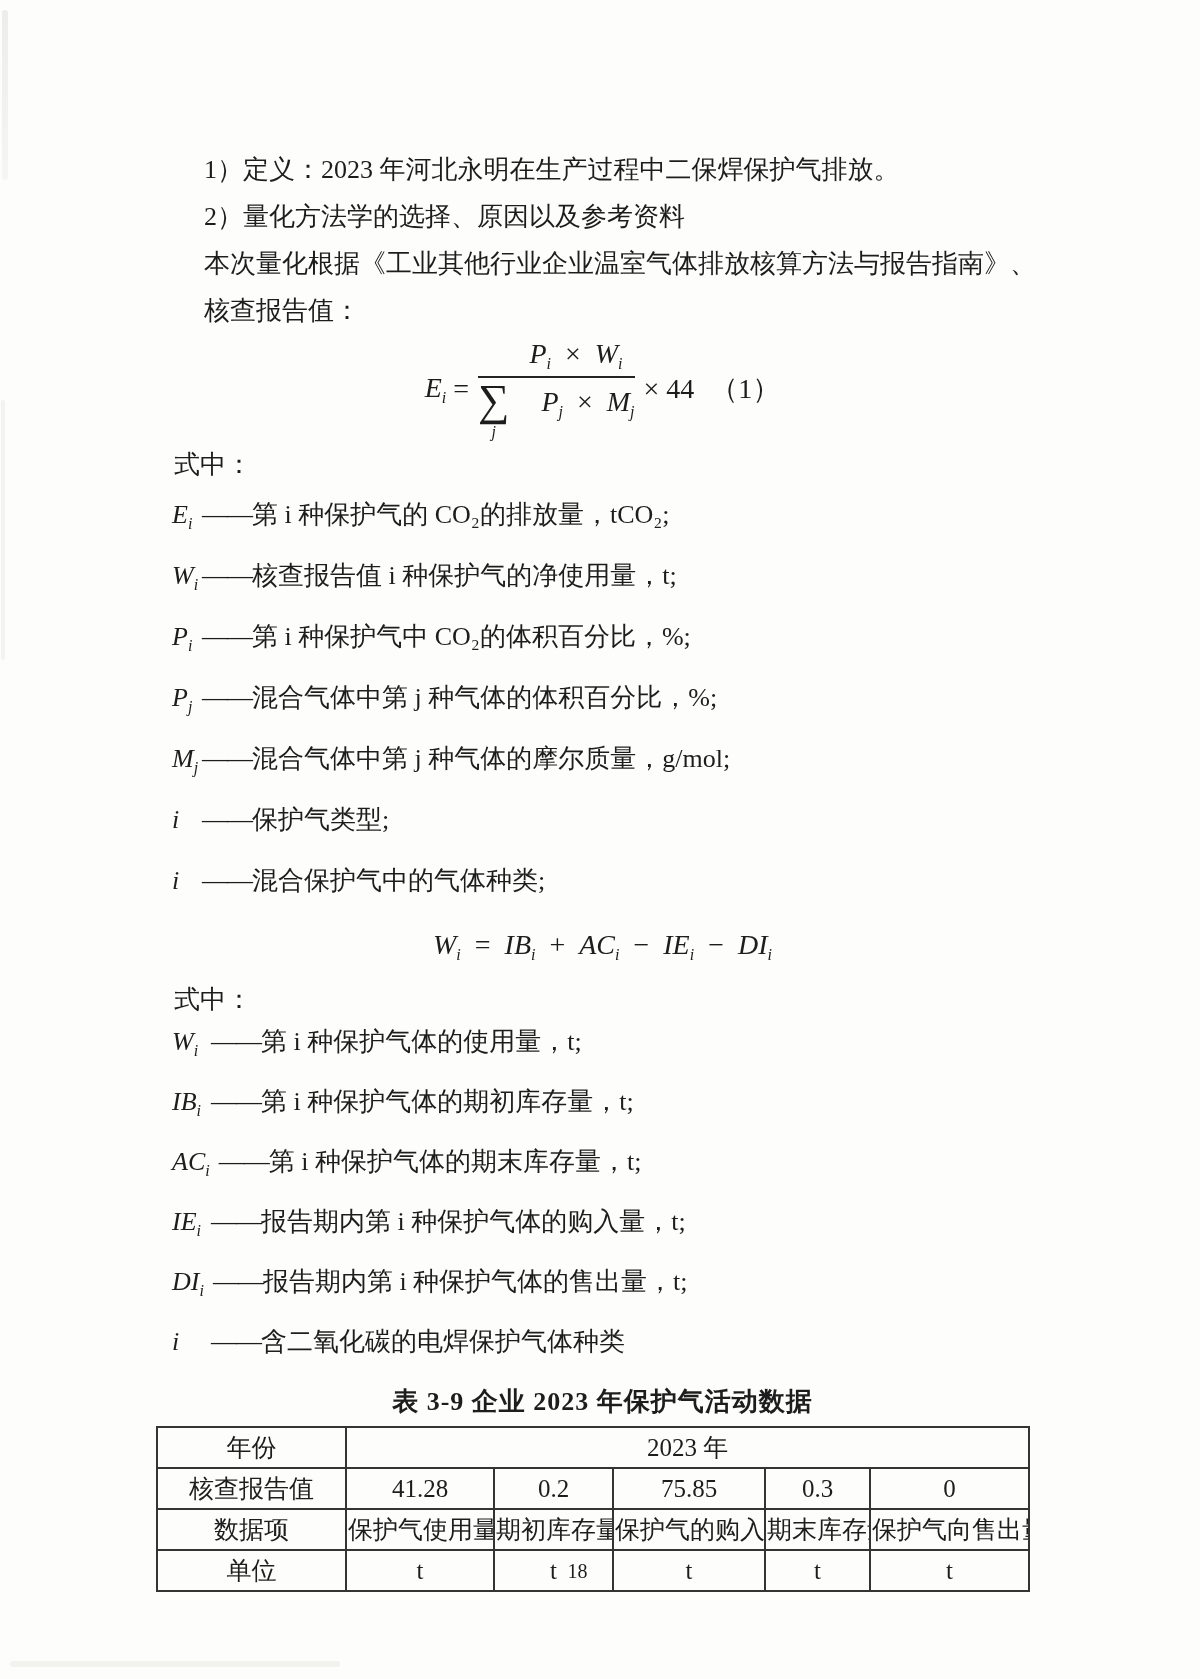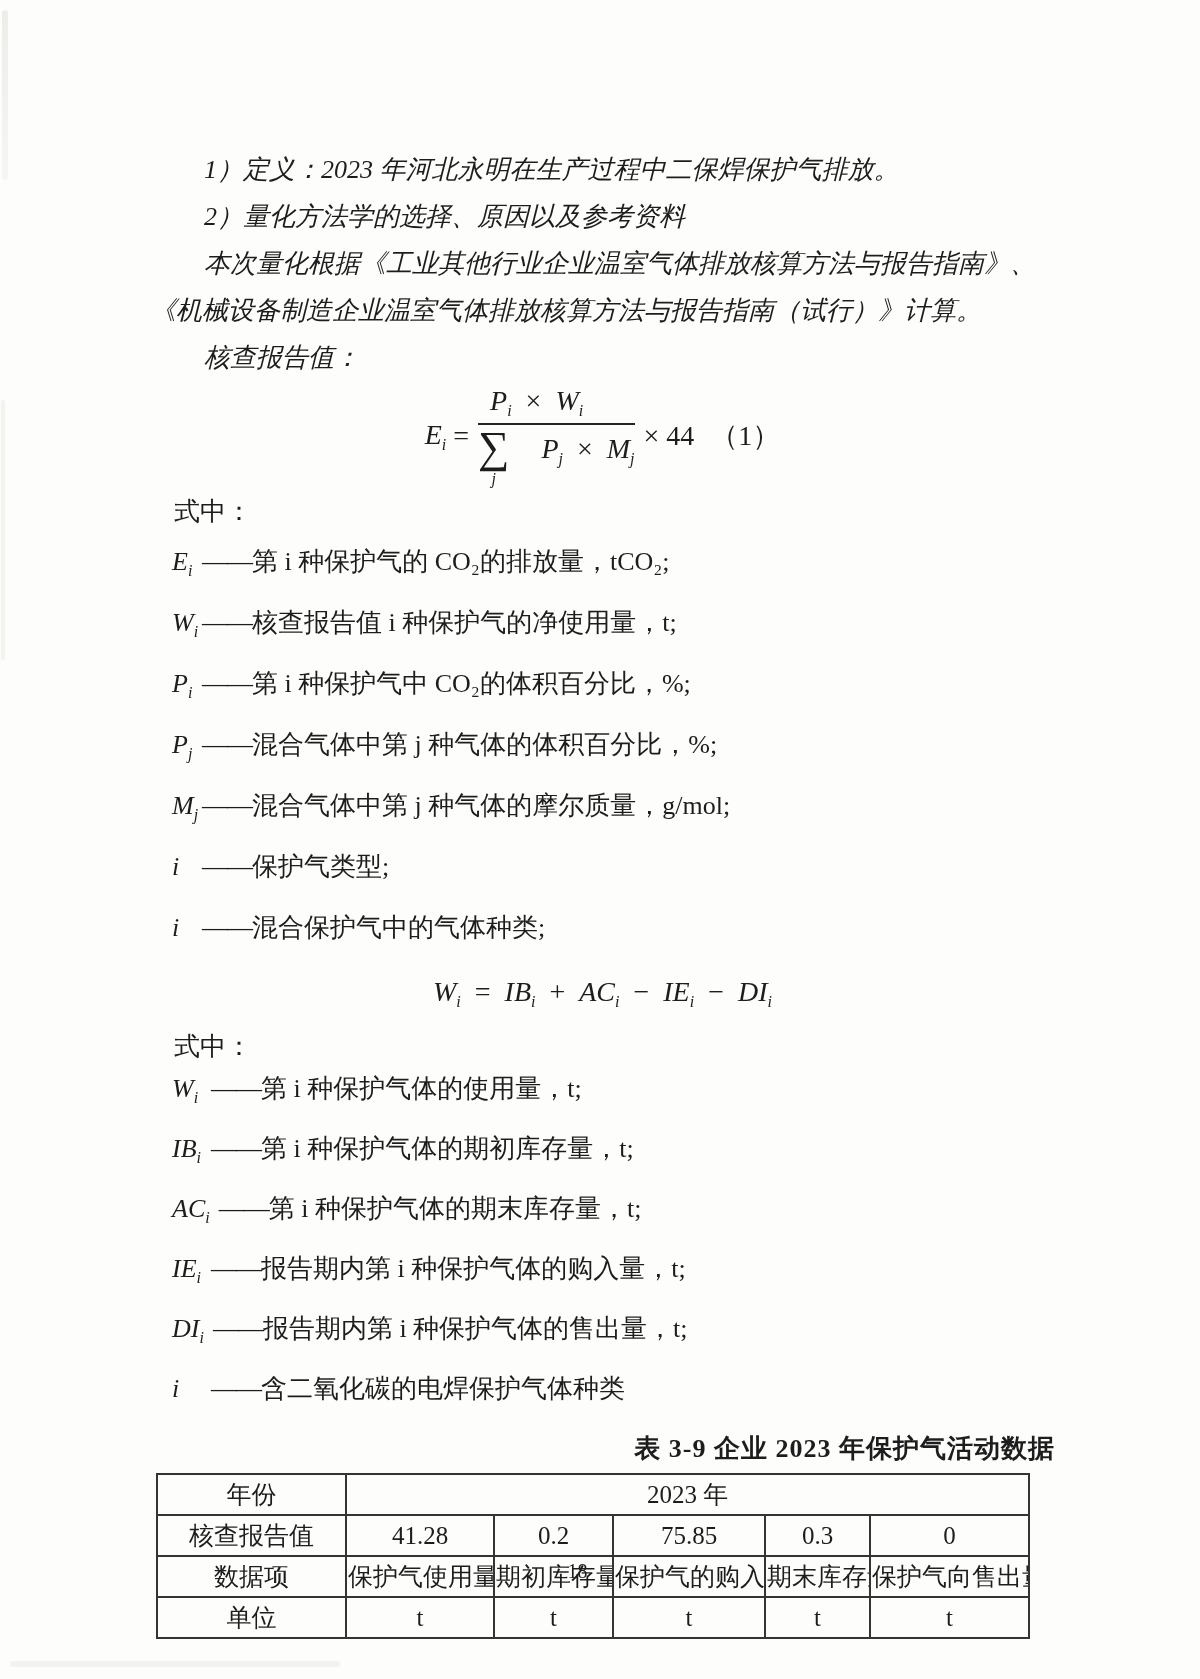--- a/index.html
+++ b/index.html
@@ -18,72 +18,71 @@
   .scan-edge2 {
     position: absolute; left: 1px; top: 400px; width: 4px; height: 260px;
     background: #e4e4e0; opacity: .4; border-radius: 2px;
   }
   .scan-smudge {
     position: absolute; left: 10px; bottom: 12px; width: 330px; height: 6px;
     background: #e7e7e3; opacity: .5; border-radius: 3px;
   }
   .content { position: absolute; left: 150px; top: 146px; width: 905px; font-size: 26px; }
 
-  .pline { line-height: 47px; white-space: nowrap; font-style: italic; }
+  .pline { line-height: 47px; white-space: nowrap; }
   .indent { text-indent: 54px; }
 
   
   var { font-style: italic; font-family: "Liberation Serif", "DejaVu Serif", serif; }
   sub { font-style: italic; font-size: 16px; vertical-align: -6px; letter-spacing: 0; }
   .op { margin: 0 7px; font-style: normal; }
   .formula { text-align: center; }
   .formula-1 { margin-top: 4px; }
   .formula-1 .math { display: inline-flex; align-items: center; font-size: 28px; }
-  .frac { display: inline-block; text-align: left; vertical-align: middle; margin: 0 2px; }
+  .frac { display: inline-block; text-align: right; vertical-align: middle; margin: 0 2px; }
   .frac .num { display: block; border-bottom: 2px solid #242424; padding: 0 12px 3px 12px; }
   .frac .den { display: flex; justify-content: center; align-items: flex-start; padding-top: 1px; }
   .sigma { display: inline-flex; flex-direction: column; align-items: center; line-height: 1; }
   .sigma .s  { font-size: 44px; font-style: normal; }
   .sigma .sj { font-size: 16px; font-style: italic; margin-top: 1px; }
   .denrest { margin-top: 7px; white-space: nowrap; margin-left: 32px; }
   .upright { font-style: normal; }
   .flabel { margin-left: 16px; font-style: normal; }
   .formula-2 { margin-top: 10px; font-size: 28px; line-height: 40px; }
 
   .where { line-height: 34px; margin-top: 8px; padding-left: 24px; }
   .defs { margin-top: 16px; padding-left: 22px; }
   .defs2 { margin-top: 8px; }
   .def { line-height: 34px; margin-bottom: 18px; white-space: nowrap; }
   .defs2 .def { margin-bottom: 17px; }
   .dvar { display: inline-block; min-width: 30px; }
   .ddash { letter-spacing: -1px; }
   .defs2 .ddash { margin-left: 9px; }
 
-  .table-title { text-align: right; font-weight: bold; line-height: 34px; margin-top: 2px; letter-spacing: 1px; }
+  .table-title { text-align: center; font-weight: bold; line-height: 34px; margin-top: 2px; letter-spacing: 1px; }
 
   table { border-collapse: collapse; table-layout: fixed; width: 872px; margin: 7px 4px 0 6px; padding-left: 21px; }
   td {
     border: 2px solid #343434; height: 41px; text-align: center; vertical-align: middle;
     font-size: 25px; overflow: hidden; white-space: nowrap; padding: 0 1px;
   }
   .page-num { position: absolute; top: 1560px; left: 0; width: 1155px; text-align: center; font-size: 20px; }
 </style>
 </head>
 <body>
 
 <div class="scan-edge"></div>
 <div class="scan-edge2"></div>
 <div class="scan-smudge"></div>
 
 <div class="content">
 
   <div class="pline indent">1）定义：2023 年河北永明在生产过程中二保焊保护气排放。</div>
   <div class="pline indent">2）量化方法学的选择、原因以及参考资料</div>
   <div class="pline indent">本次量化根据《工业其他行业企业温室气体排放核算方法与报告指南》、</div>
-  <div class="pline">《机械设备制造企业温室气体排放核算方法与报告指南（试行）》计算。</div>
   <div class="pline indent">核查报告值：</div>
 
   <div class="formula formula-1">
     <span class="math">
       <span><var>E</var><sub>i</sub></span>
       <span class="op">=</span>
       <span class="frac">
         <span class="num">
           <var>P</var><sub>i</sub>
           <span class="op">×</span>

